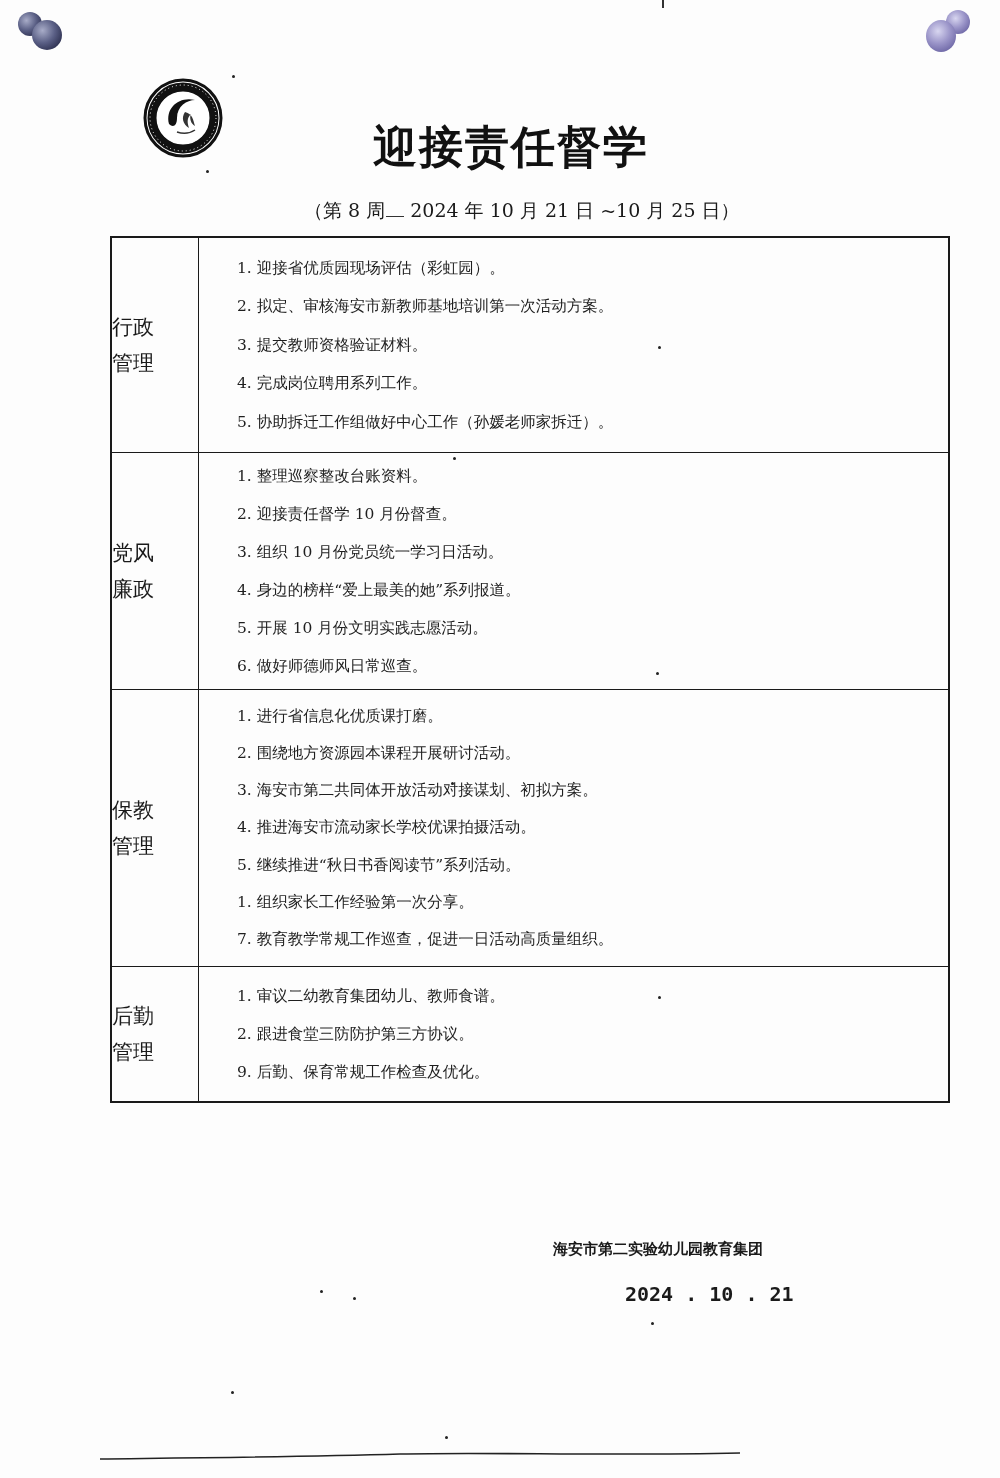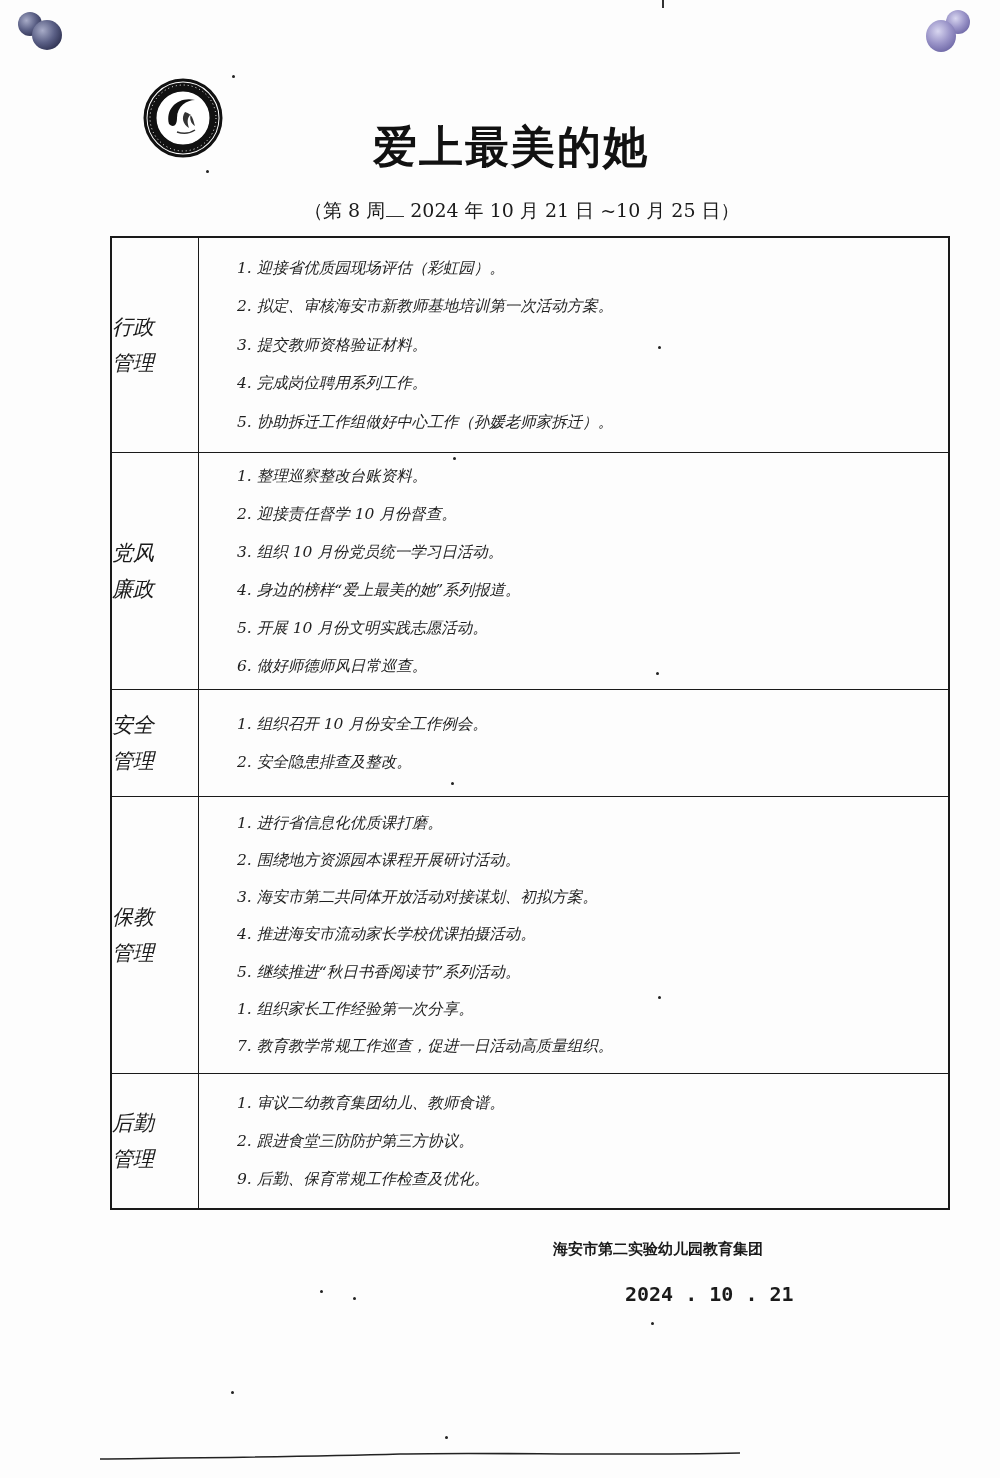--- a/index.html
+++ b/index.html
@@ -73,21 +73,20 @@
       left: 110px;
       top: 236px;
       width: 840px;
       border-collapse: collapse;
       border: 2px solid #1a1a1a;
     }
     table.plan td {
       border: 1.5px solid #1a1a1a;
       vertical-align: middle;
       padding: 0;
-      font-style: italic;
     }
     td.cat {
       width: 86px;
       font-family: "DejaVu Sans", sans-serif;
       font-size: 21px;
       line-height: 36px;
       color: #1a1a1a;
     }
     td.items {
       padding: 0 0 0 38px !important;
@@ -153,21 +152,21 @@
     <circle cx="40" cy="40" r="38" fill="none" stroke="#111" stroke-width="3"></circle>
     <circle cx="40" cy="40" r="31" fill="none" stroke="#111" stroke-width="9"></circle>
     <circle cx="40" cy="40" r="26" fill="#fff"></circle>
     <path d="M26 46 C22 30, 36 18, 52 22 C44 22, 34 28, 34 40 C34 48, 30 50, 26 46 Z" fill="#111"></path>
     <path d="M42 34 C38 40, 40 46, 46 50 C44 44, 44 40, 48 36 C46 40, 48 46, 52 48 C50 42, 50 36, 42 34 Z" fill="#333"></path>
     <path d="M34 54 C40 56, 46 56, 52 52" fill="none" stroke="#333" stroke-width="1.5"></path>
     <circle cx="40" cy="40" r="33" fill="none" stroke="#fff" stroke-width="1" stroke-dasharray="1 3"></circle>
   </svg>
 </div>
 
-<div class="title">爱上最美的她</div>
+<div class="title">迎接责任督学</div>
 <div class="subtitle"><span>（第 8 周</span><span class="uline"></span> <span>2024 年 10 月 21 日 ~10 月 25 日）</span></div>
 
 <table class="plan">
   <tbody>
       <tr class="row-1">
     <td class="cat">
       <div>行政</div>
       <div>管理</div>
     </td>
     <td class="items">
@@ -183,30 +182,20 @@
       <div>党风</div>
       <div>廉政</div>
     </td>
     <td class="items">
       <div class="item">1. 整理巡察整改台账资料。</div>
       <div class="item">2. 迎接责任督学 10 月份督查。</div>
       <div class="item">3. 组织 10 月份党员统一学习日活动。</div>
       <div class="item">4. 身边的榜样“爱上最美的她”系列报道。</div>
       <div class="item">5. 开展 10 月份文明实践志愿活动。</div>
       <div class="item">6. 做好师德师风日常巡查。</div>
-    </td>
-  </tr>
-  <tr class="row-3">
-    <td class="cat">
-      <div>安全</div>
-      <div>管理</div>
-    </td>
-    <td class="items">
-      <div class="item">1. 组织召开 10 月份安全工作例会。</div>
-      <div class="item">2. 安全隐患排查及整改。</div>
     </td>
   </tr>
   <tr class="row-4">
     <td class="cat">
       <div>保教</div>
       <div>管理</div>
     </td>
     <td class="items">
       <div class="item">1. 进行省信息化优质课打磨。</div>
       <div class="item">2. 围绕地方资源园本课程开展研讨活动。</div>

